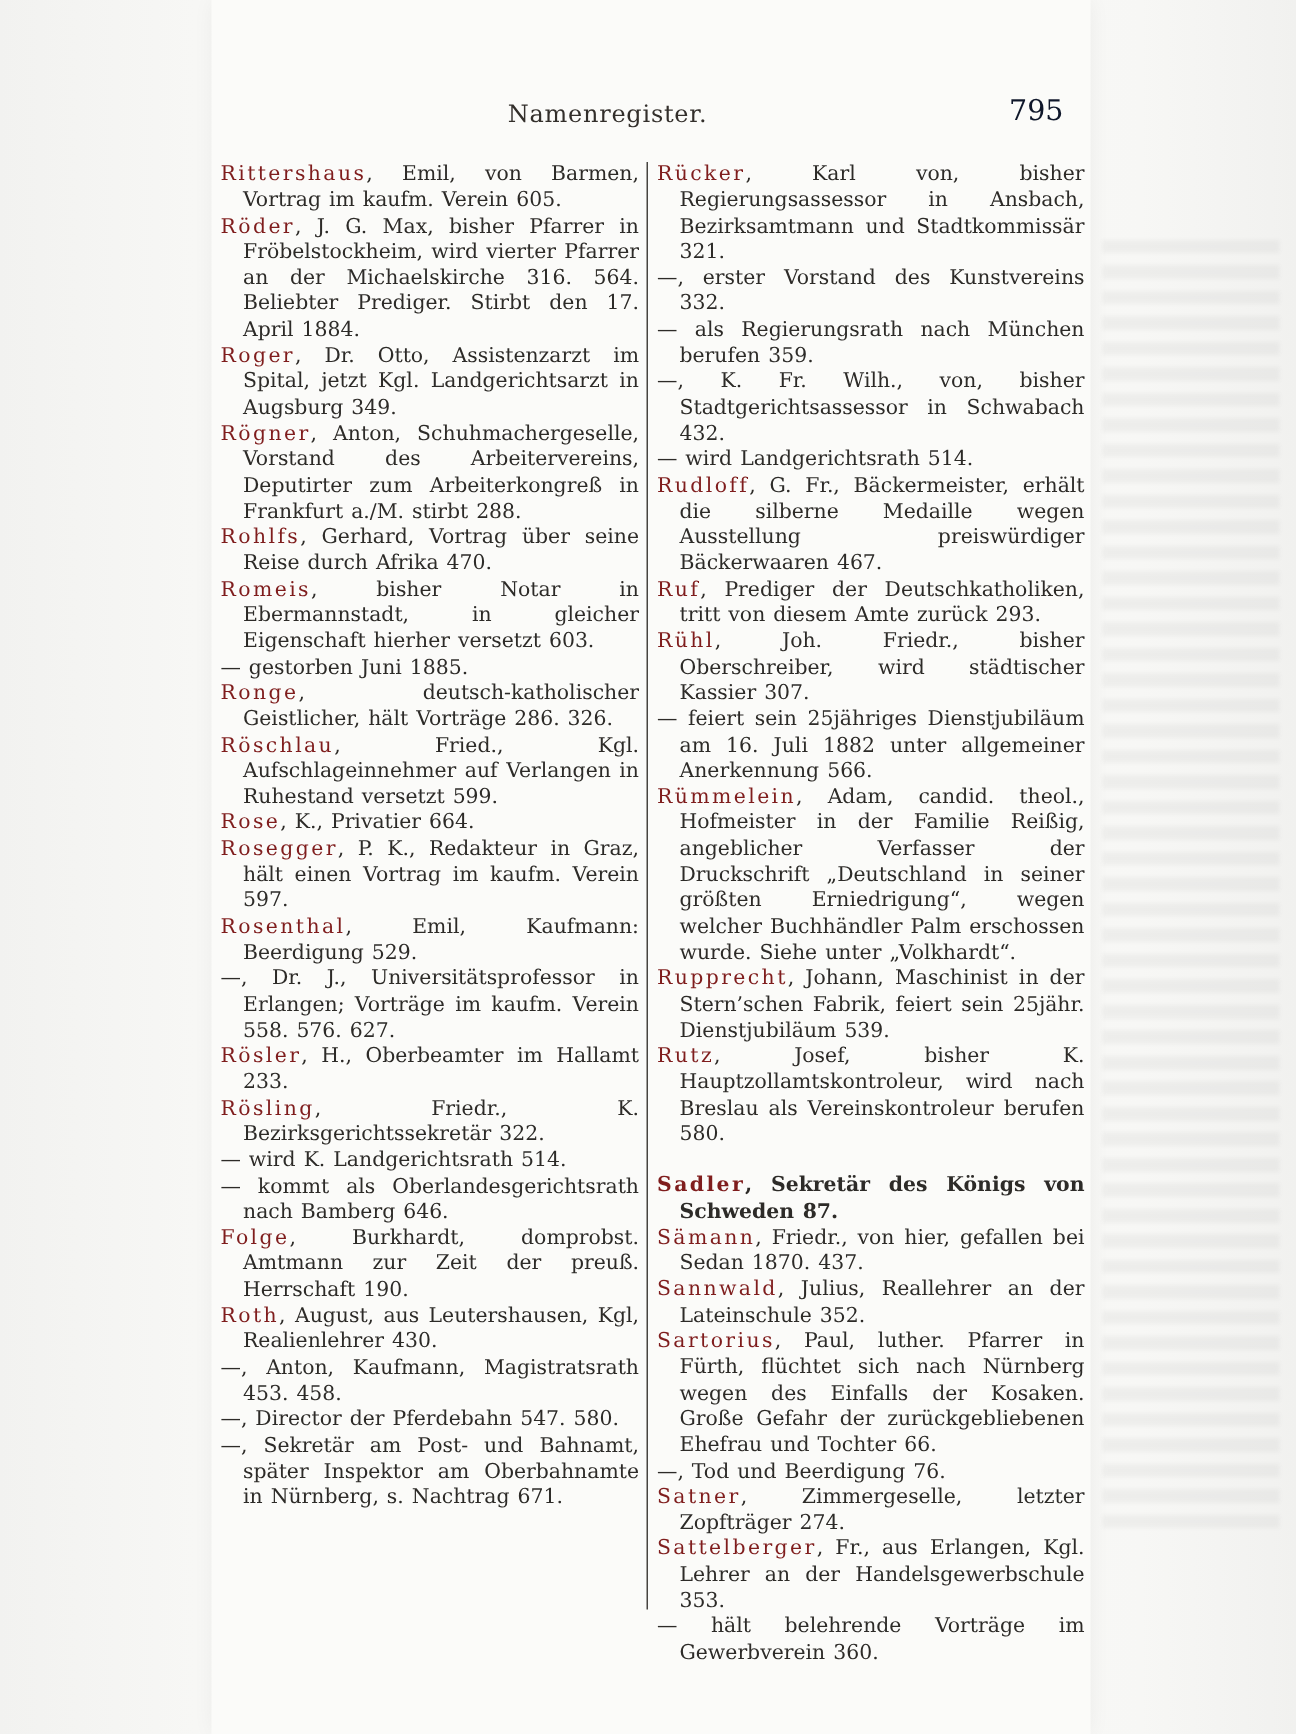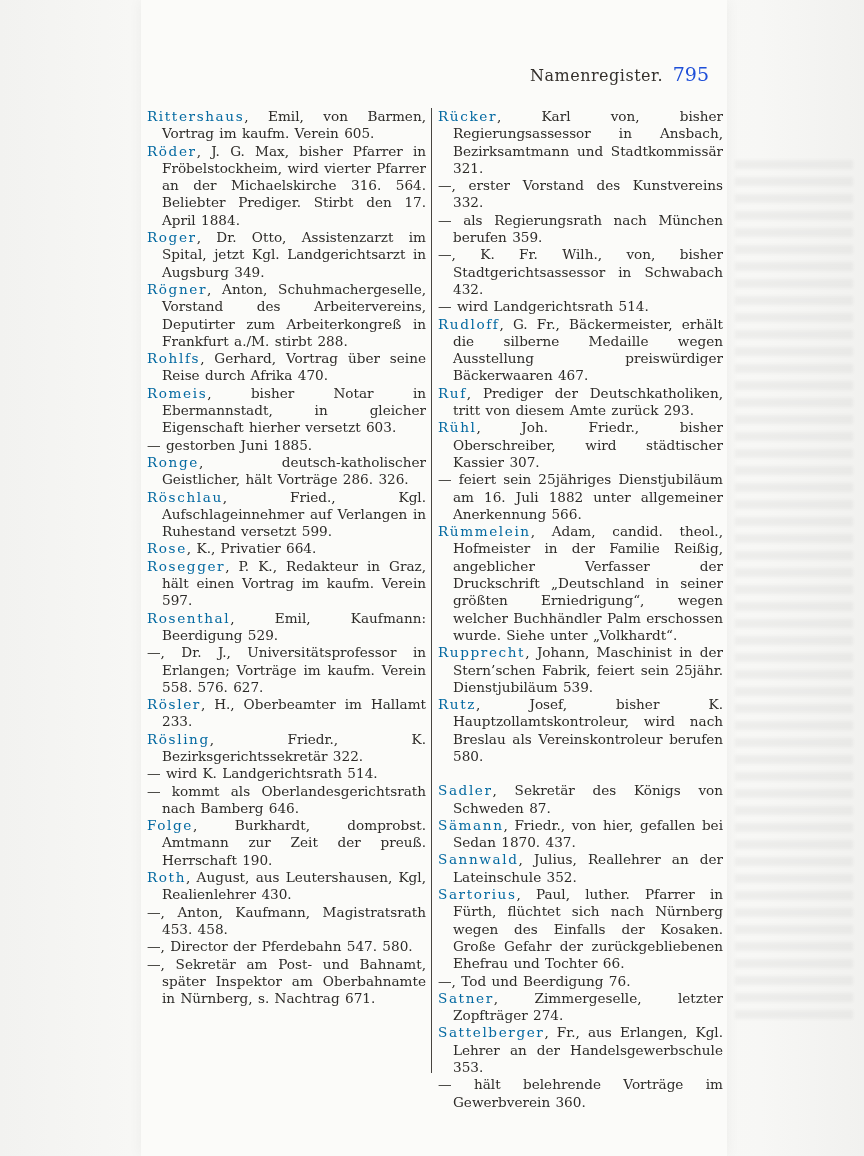--- a/index.html
+++ b/index.html
@@ -31,31 +31,31 @@
   }
   .running-head {
     position: relative;
     height: 24px;
     margin-bottom: 18px;
   }
   .head-title {
     position: absolute;
     left: 0;
     right: 60px;
-    text-align: right;
+    text-align: center;
     font-size: 16px;
     letter-spacing: 0.5px;
     color: #332f2b;
   }
   .page-number {
     position: absolute;
     right: 14px;
     top: -3px;
     font-size: 19px;
-    color: #1d4ed8;
+    color: #0f172a;
   }
   .columns {
     position: relative;
     display: flex;
     align-items: stretch;
   }
   .col {
     width: 279px;
     text-align: justify;
     hyphens: none;
@@ -71,24 +71,25 @@
   .entry {
     margin: 0;
     padding-left: 15px;
     text-indent: -15px;
     font-size: 13.6px;
     line-height: 17.3px;
     word-spacing: 1px;
   }
   .entry.gap-before {
     margin-top: 17px;
+    font-weight: bold;
   }
   .entry-name {
     letter-spacing: 1.6px;
-    color: #0369a1;
+    color: #7f1d1d;
   }
   
   .ghost {
     position: absolute;
     filter: blur(1.5px);
     opacity: 0.055;
     background: repeating-linear-gradient(
       180deg,
       #5a5a5a 0px, #5a5a5a 9px,
       transparent 9px, transparent 17px

